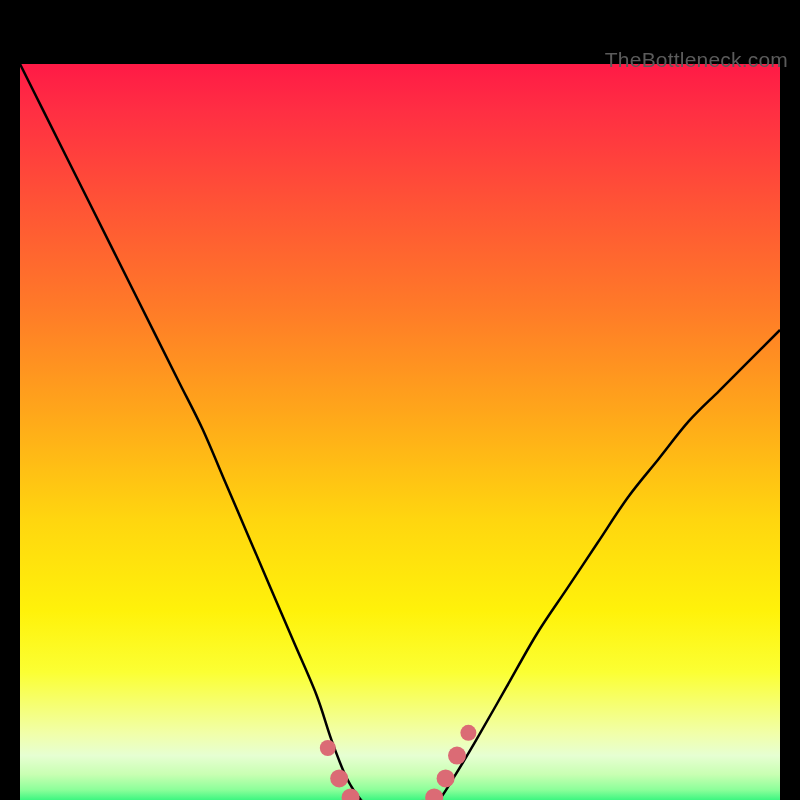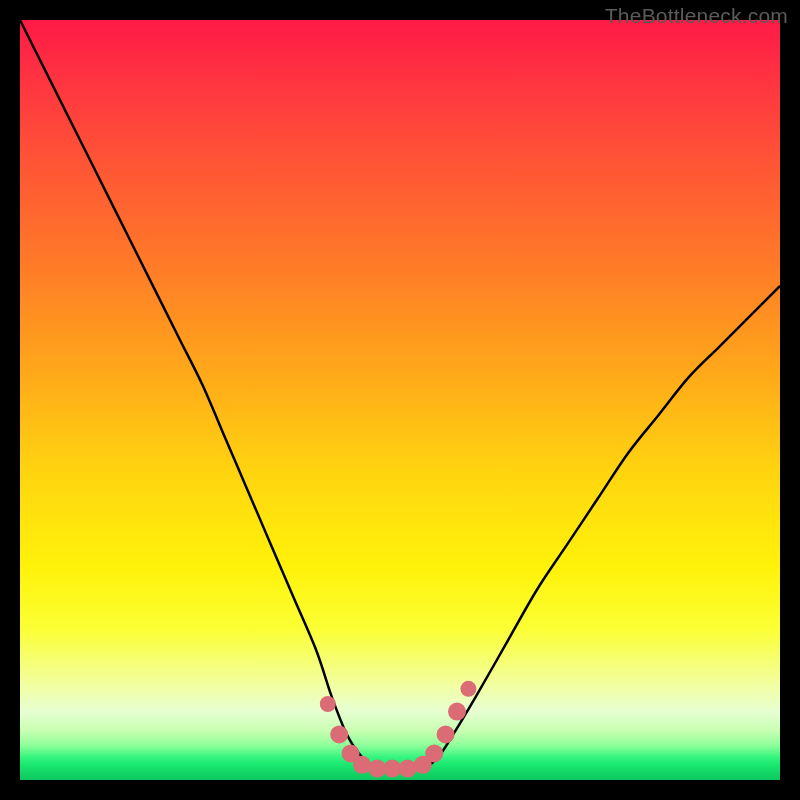--- a/index.html
+++ b/index.html
@@ -9,20 +9,21 @@
     height: 800px;
     background: #000;
     overflow: hidden;
     font-family: Arial, Helvetica, sans-serif;
   }
   .canvas {
     position: relative;
     width: 800px;
     height: 696px;
     background: #000;
+    margin-top: 44px;
   }
   .plot-area {
     position: absolute;
     left: 20px;
     top: 20px;
     width: 760px;
     height: 760px;
     overflow: hidden;
   }
   .gradient-bg {

